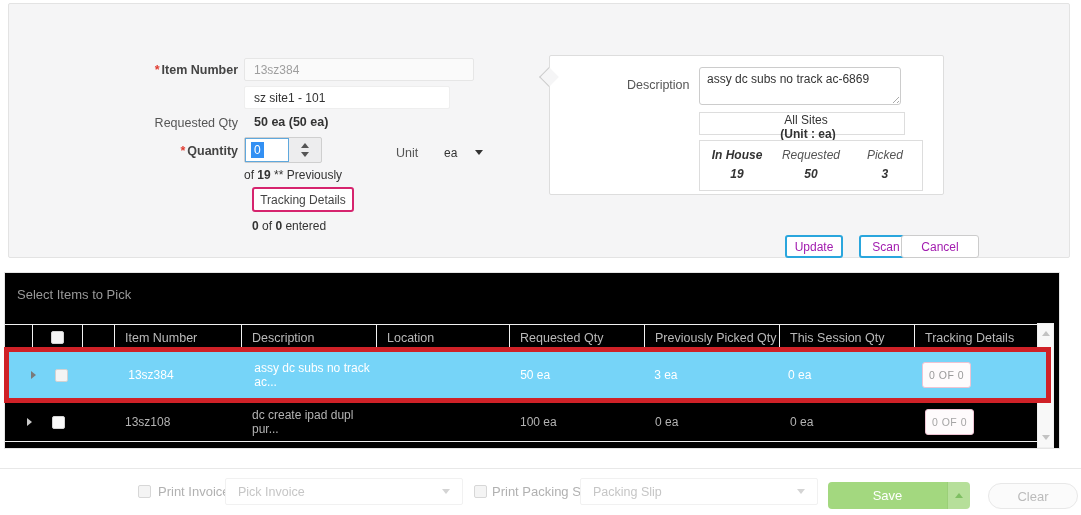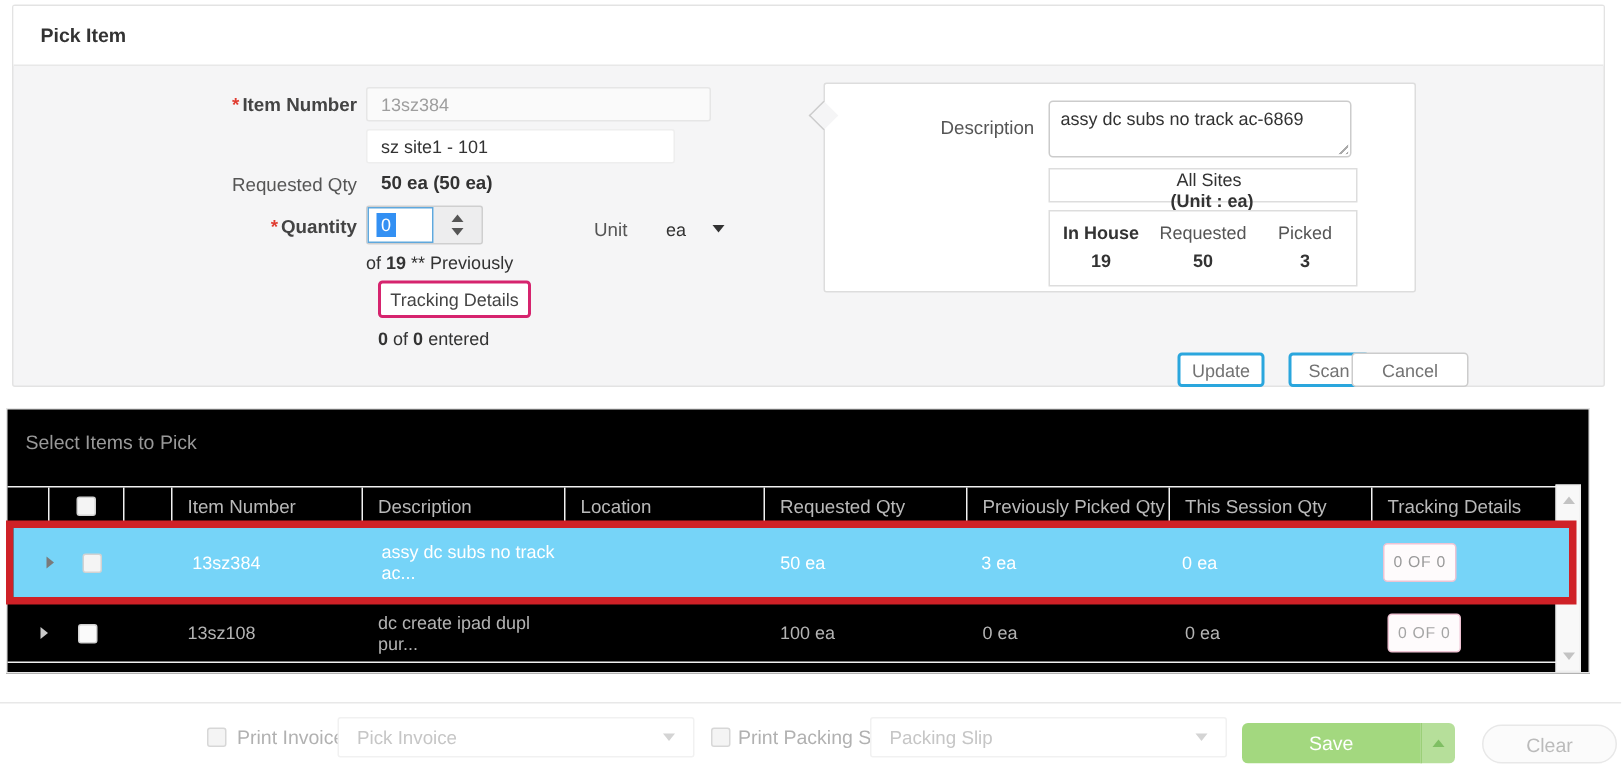--- a/index.html
+++ b/index.html
@@ -51,30 +51,30 @@
   .desc-label { position:absolute; left:77px; top:22px; font-size:12.5px; color:#555; }
   .desc-area-wrap { position:absolute; left:149px; top:11px; width:202px; height:38px; }
   .desc-area { width:100%; height:100%; border:1px solid #ccc; border-radius:3px; resize:none;
                font-family:"Liberation Sans", sans-serif; font-size:12px; color:#333; padding:4px 7px; }
   .resize-corner { position:absolute; right:2px; bottom:2px; width:9px; height:9px;
                    background:repeating-linear-gradient(135deg, transparent 0 2px, #aaa 2px 3px);
                    clip-path:polygon(100% 0,100% 100%,0 100%); }
   .allsites { position:absolute; left:149px; top:56px; width:206px; height:23px; border:1px solid #ddd;
               display:flex; align-items:center; padding-left:8px; font-size:12px; color:#333;flex-direction:column; }
   .allsites b { font-weight:bold; margin-left:4px; }
-  .stats { position:absolute; left:149px; top:84px; width:206px; height:51px; border:1px solid #ddd; }
+  .stats { position:absolute; left:149px; top:84px; width:224px; height:51px; border:1px solid #ddd;font-style:italic; }
   .stats-row { display:flex; }
   .stats-cell { width:33.33%; text-align:center; font-size:12px; color:#555; }
   .stats-head { margin-top:7px; }
   .stats-head .first { font-weight:bold; color:#333; }
   .stats-vals { margin-top:5px; }
   .stats-vals .stats-cell { font-weight:bold; color:#333; }
 
   .btn { display:flex; align-items:center; justify-content:center; background:#fff; border-radius:3px;
-         font-size:12px; color:#737373; cursor:pointer; position:absolute; height:23px; top:231px; }
+         font-size:12px; color:#a21caf; cursor:pointer; position:absolute; height:23px; top:231px; }
   .btn-blue { border:2px solid #2aa6dd; }
   .btn-gray { border:1px solid #ccc; }
   .btn-update { left:776px; width:58px; }
   .btn-scan { left:850px; width:54px; }
   .btn-cancel { left:892px; width:78px; }
 
   
   .card-table { position:absolute; left:4px; top:272px; width:1056px; height:177px;
                 border:1px solid #e5e5e5; background:#000000; }
   .table-title { position:absolute; left:12px; top:14px; font-size:13px; color:#999; }
@@ -142,21 +142,20 @@
                border-bottom:5px solid #555; }
   .tri-dn-sm { width:0; height:0; border-left:4px solid transparent; border-right:4px solid transparent;
                border-top:5px solid #555; }
 </style>
 </head>
 <body>
 
 <div class="stage">
 
   <div class="card-top">
-    <div class="card-top-title">Pick Item</div>
 
     <div class="form-label" style="top:59px;">
       <span class="req">*</span><span class="lbl-bold">Item Number</span>
     </div>
     <div class="inp inp-disabled" style="left:235px; top:54px; width:230px; height:23px;">13sz384</div>
 
     <div class="inp" style="left:235px; top:82px; width:206px; height:23px; border-color:#eee; color:#333;">sz site1 - 101</div>
 
     <div class="form-label" style="top:112px; font-weight:normal;">Requested Qty</div>
     <div class="static-val" style="left:245px; top:111px;">50 ea (50 ea)</div>

